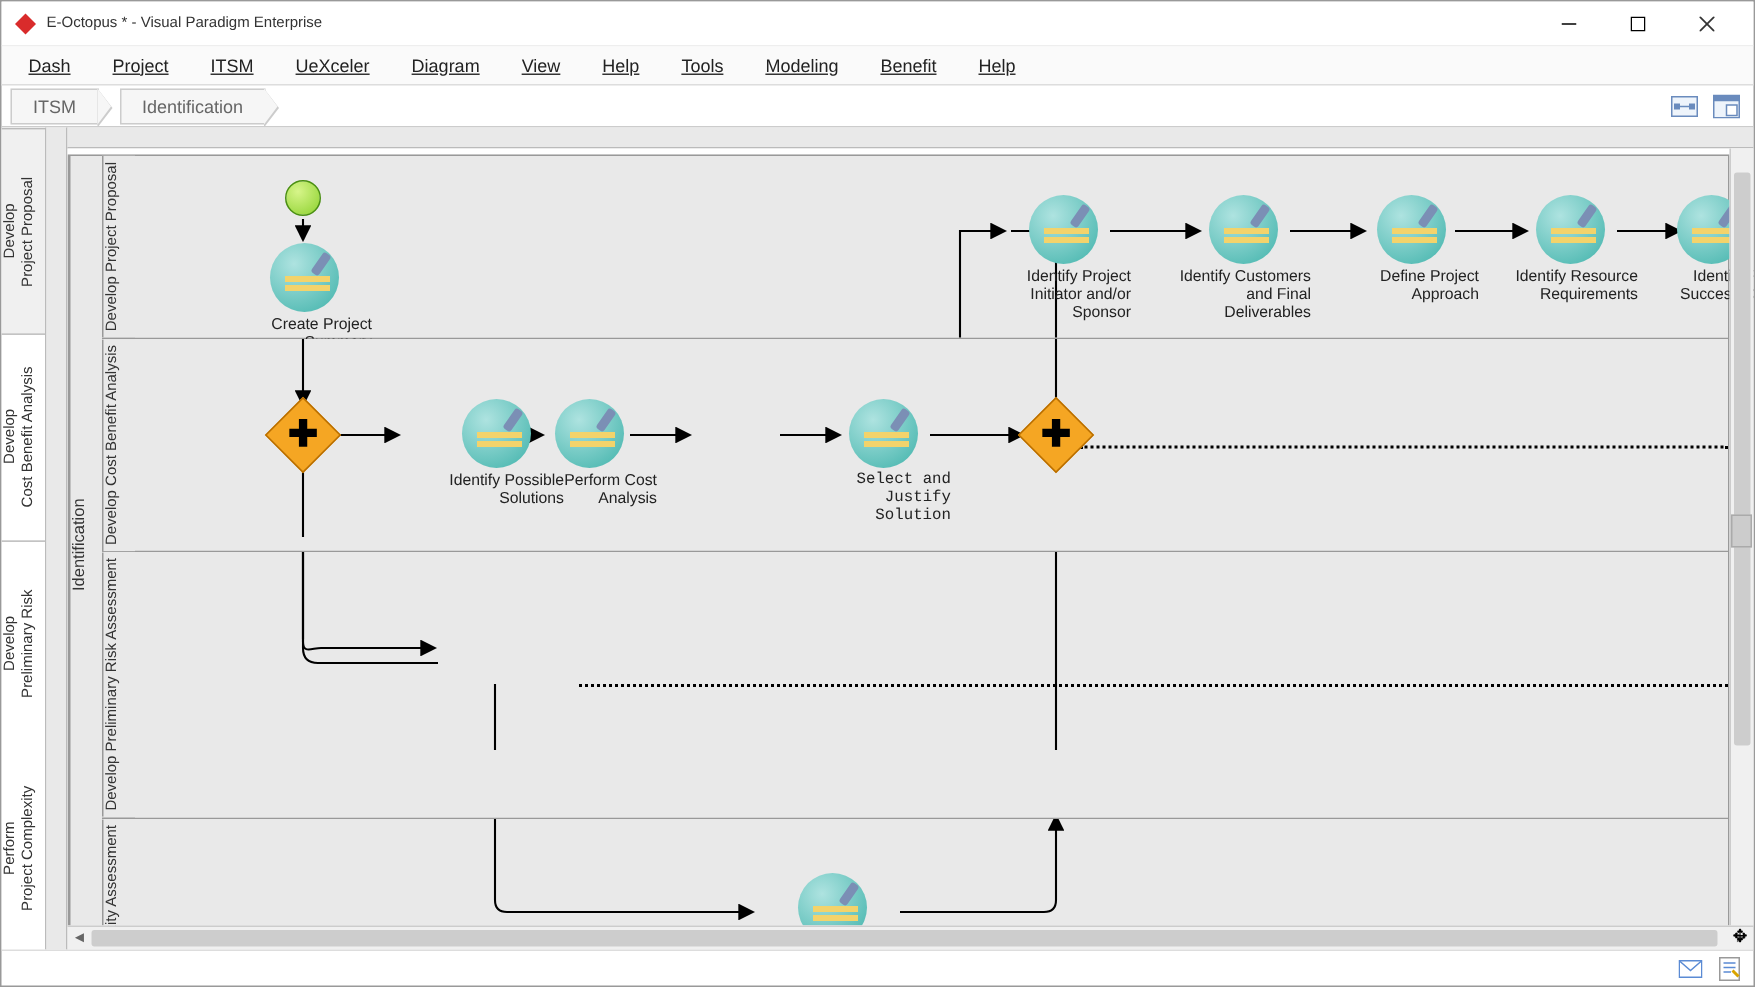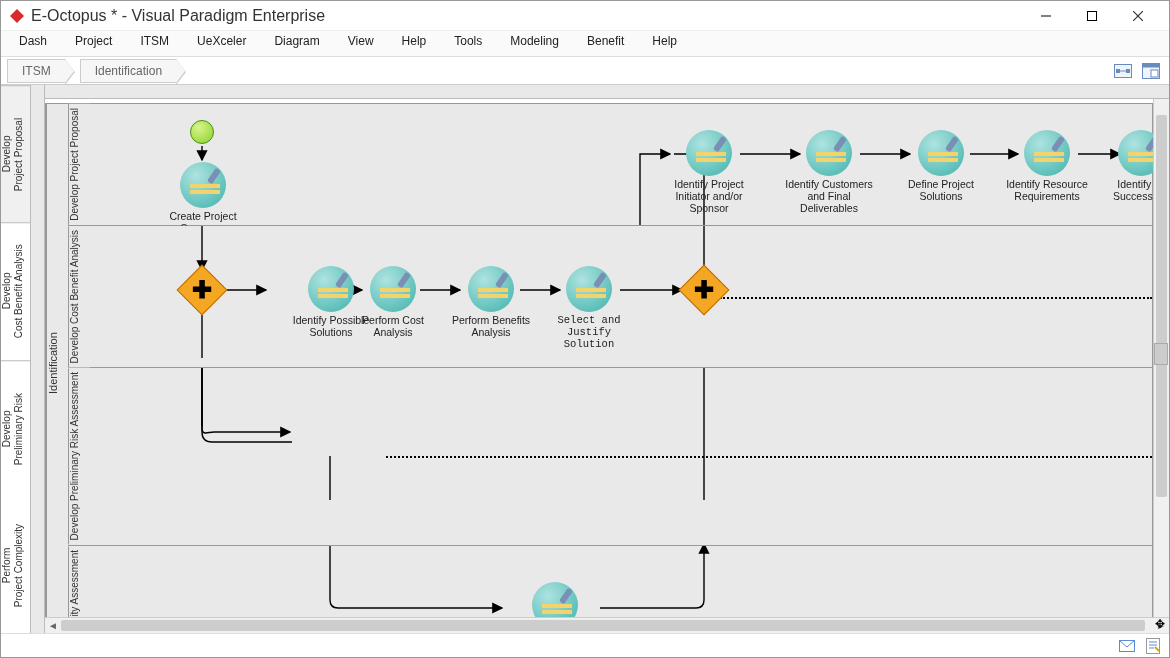--- a/index.html
+++ b/index.html
@@ -1,25 +1,25 @@
 <!DOCTYPE html>
 <html><head>
 <meta charset="utf-8">
 <style>
   * { box-sizing: border-box; margin: 0; padding: 0; }
   body { font-family: "Segoe UI", Arial, sans-serif; font-size: 12px; color: #333; background: #fff; width: 1170px; height: 658px; overflow: hidden; border: 1px solid #999; position: relative; }
 
   
   .titlebar { height: 30px; display: flex; align-items: center; padding: 0 8px; background: #fff; border-bottom: 1px solid #eee; }
   .titlebar .app-icon { width: 16px; height: 16px; margin-right: 6px; }
-  .titlebar .title { flex: 1; font-size: 16px; }
+  .titlebar .title { flex: 1; font-size: 10px; }
   .titlebar .win-btn { width: 46px; height: 30px; display: flex; align-items: center; justify-content: center; color: #333; }
 
   
-  .menubar { height: 26px; display: flex; padding: 0 4px; border-bottom: 1px solid #ddd; background: #fafafa; }
+  .menubar { height: 26px; display: flex; align-items: center; padding: 0 4px; border-bottom: 1px solid #ddd; background: #fafafa; text-decoration: underline; }
   .menu-item { padding: 3px 14px; color: #222; cursor: default; }
 
   
   .crumbbar { height: 28px; display: flex; align-items: center; border-bottom: 1px solid #ccc; padding-left: 6px; }
   .crumb { position: relative; padding: 4px 14px 4px 14px; background: #f6f6f6; border: 1px solid #ccc; margin-right: 14px; color: #666; }
   .crumb::after { content: ""; position: absolute; right: -9px; top: -1px; bottom: -1px; width: 0; border-left: 9px solid #f6f6f6; border-top: 12px solid transparent; border-bottom: 12px solid transparent; }
   .crumb::before { content: ""; position: absolute; right: -10px; top: -1px; bottom: -1px; width: 0; border-left: 10px solid #ccc; border-top: 13px solid transparent; border-bottom: 13px solid transparent; }
   .crumbbar .spacer { flex: 1; }
   .toolbar-icon { width: 20px; height: 20px; margin-right: 8px; display: flex; align-items: center; justify-content: center; }
 
@@ -56,21 +56,21 @@
   .lane-title { width: 22px; border-right: 1px solid #999; writing-mode: vertical-rl; transform: rotate(180deg); text-align: center; font-size: 10px; line-height: 1.1; padding: 4px 0; background: #e9e9e9; }
   .lane-body { flex: 1; position: relative; background: #e9e9e9; }
 
   .lane-dots1 { position:absolute; top:50%; border-top:2px dotted #000; }
 
   
   .task { position: absolute; width: 90px; text-align: center; font-size: 10.5px; color: #222; }
   .task .circle { width: 46px; height: 46px; border-radius: 50%; background: radial-gradient(circle at 35% 30%, #aee3e0, #3fb2aa); margin: 0 auto 2px; position: relative; overflow: hidden; }
   .task .circle::before { content: ""; position: absolute; left: 10px; right: 6px; top: 22px; height: 4px; background: #f3d36b; box-shadow: 0 6px 0 #f3d36b; }
   .task .circle::after { content: ""; position: absolute; right: 9px; top: 6px; width: 6px; height: 16px; background: #7b8fb5; transform: rotate(35deg); border-radius: 2px; }
-  .task-label { line-height: 1.15; }
+  .task-label { line-height: 1.15; text-align: right; }
 
   .start-event { position: absolute; width: 24px; height: 24px; border-radius: 50%; background: radial-gradient(circle at 35% 30%, #d7f58a, #8cd12e); border: 1.5px solid #4a8f12; }
 
   .gateway { position: absolute; width: 36px; height: 36px; background: #f5a623; border: 1.5px solid #b86e00; transform: rotate(45deg); }
   .gateway .plus { position: absolute; inset: 0; display: flex; align-items: center; justify-content: center; transform: rotate(-45deg); font-size: 24px; font-weight: 900; color: #000; line-height: 0; }
 
   
   svg.edges { position: absolute; inset: 0; width: 100%; height: 100%; pointer-events: none; }
 
   
@@ -201,21 +201,21 @@
               <div class="task" style="left:574px; top:26px;">
                 <div class="circle"></div>
                 <div class="task-label">Identify Project Initiator and/or Sponsor</div>
               </div>
               <div class="task" style="left:694px; top:26px;">
                 <div class="circle"></div>
                 <div class="task-label">Identify Customers and Final Deliverables</div>
               </div>
               <div class="task" style="left:806px; top:26px;">
                 <div class="circle"></div>
-                <div class="task-label">Define Project Solutions</div>
+                <div class="task-label">Define Project Approach</div>
               </div>
               <div class="task" style="left:912px; top:26px;">
                 <div class="circle"></div>
                 <div class="task-label">Identify Resource Requirements</div>
               </div>
               <div class="task" style="left:1016px; top:26px; width:70px;">
                 <div class="circle"></div>
                 <div class="task-label" style="white-space:pre;">Identify Pr
 Success Cri</div>
               </div>
@@ -249,24 +249,20 @@
                 <div class="plus">✚</div>
               </div>
 
               <div class="task" style="left:160px; top:40px;margin-left:36px;">
                 <div class="circle"></div>
                 <div class="task-label">Identify Possible Solutions</div>
               </div>
               <div class="task" style="left:258px; top:40px;">
                 <div class="circle"></div>
                 <div class="task-label">Perform Cost Analysis</div>
-              </div>
-              <div class="task" style="left:356px; top:40px;">
-                <div class="circle"></div>
-                <div class="task-label">Perform Benefits Analysis</div>
               </div>
               <div class="task" style="left:454px; top:40px;font-family:Liberation Mono, monospace;">
                 <div class="circle"></div>
                 <div class="task-label">Select and Justify Solution</div>
               </div>
 
               <div class="gateway" style="left:596px; top:46px;">
                 <div class="plus">✚</div>
               </div>
             </div>

